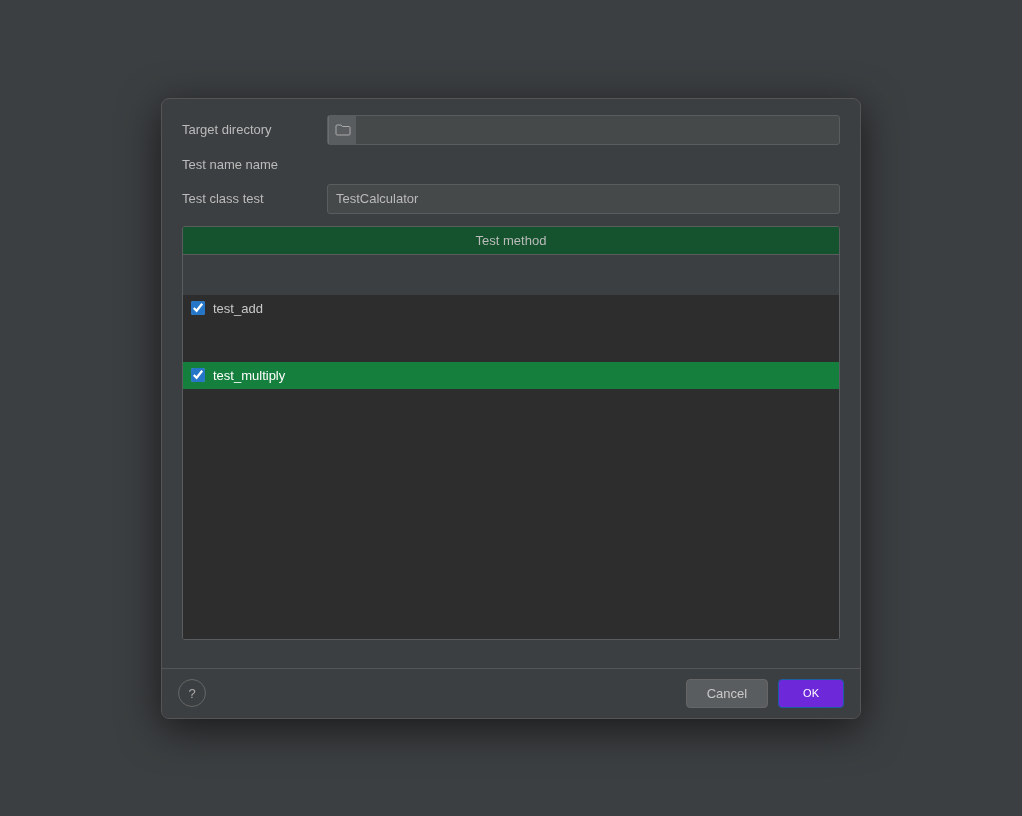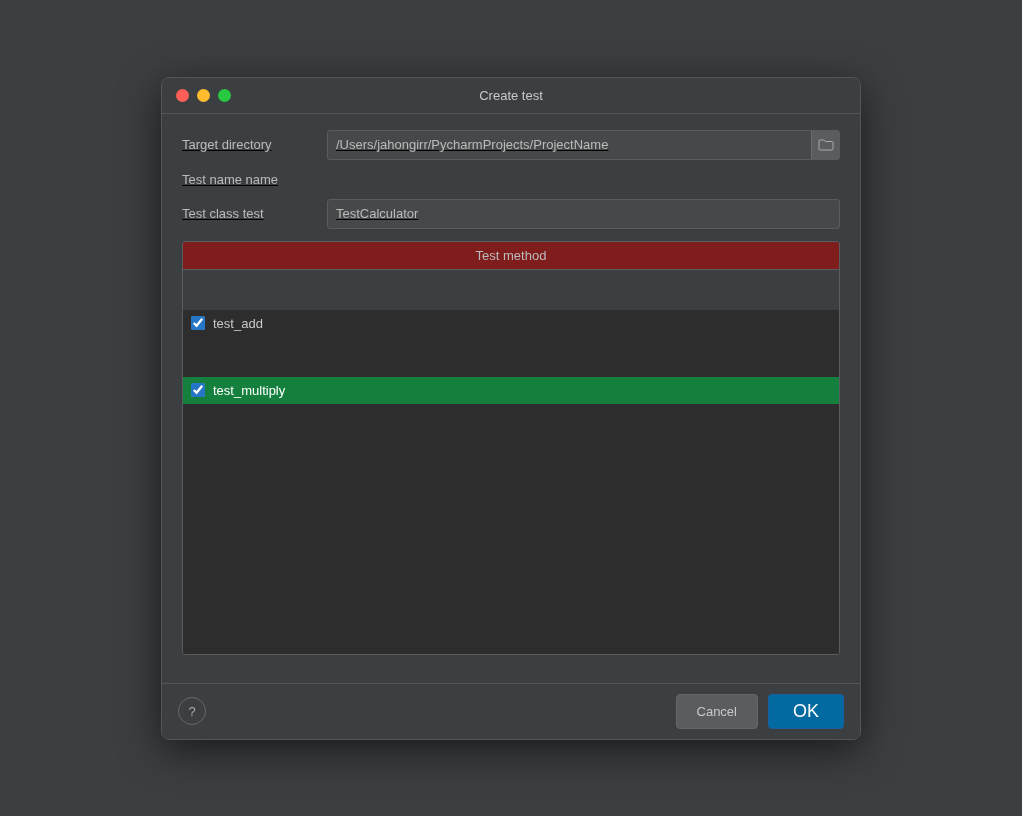--- a/index.html
+++ b/index.html
@@ -63,21 +63,20 @@
     }
 
     .dialog-body {
       padding: 16px 20px;
     }
 
     .form-row {
       display: flex;
       align-items: center;
       margin-bottom: 12px;
-      text-decoration: underline;
     }
 
     .form-label {
       color: #bbbbbb;
       font-size: 13px;
       width: 145px;
       flex-shrink: 0;
     }
 
     .input-wrapper {
@@ -117,21 +116,21 @@
     }
 
     .test-method-section {
       border: 1px solid #5a5d5f;
       border-radius: 3px;
       margin-bottom: 12px;
       overflow: hidden;
     }
 
     .test-method-header {
-      background: #7f1d1d;
+      background: #14532d;
       border-bottom: 1px solid #5a5d5f;
       text-align: center;
       padding: 6px 8px;
       color: #bbbbbb;
       font-size: 13px;
     }
 
     .test-method-list {
       background: #2d2d2d;
     }
@@ -198,49 +197,40 @@
       background: #5a5d5f;
       border: 1px solid #666;
       color: #c9c9c9;
       padding: 6px 20px;
       border-radius: 4px;
       font-size: 13px;
       cursor: pointer;
     }
 
     .btn-ok {
-      background: #0369a1;
+      background: #6d28d9;
       border: 1px solid #1a5fa0;
       color: #ffffff;
       padding: 6px 24px;
       border-radius: 4px;
-      font-size: 18px;
+      font-size: 11px;
       cursor: pointer;
     }
   </style>
 </head>
 <body>
 
 <div class="dialog">
 
-  <div class="title-bar">
-    <div class="window-controls">
-      <button class="btn-circle btn-close"></button>
-      <button class="btn-circle btn-minimize"></button>
-      <button class="btn-circle btn-maximize"></button>
-    </div>
-    <span class="title-text">Create test</span>
-  </div>
 
   <div class="dialog-body">
 
     <div class="form-row">
       <label class="form-label">Target directory</label>
       <div class="input-wrapper">
-        <input type="text" value="/Users/jahongirr/PycharmProjects/ProjectName" style="">
         <button class="folder-btn">
           <svg width="16" height="12" viewBox="0 0 16 12" fill="none">
             <path d="M1 2C1 1.45 1.45 1 2 1H6L7.5 2.5H14C14.55 2.5 15 2.95 15 3.5V10C15 10.55 14.55 11 14 11H2C1.45 11 1 10.55 1 10V2Z" stroke="#aaa" stroke-width="1" fill="none"></path>
           </svg>
         </button>
       </div>
     </div>
 
     <div class="form-row">
       <label class="form-label">Test name name</label>

